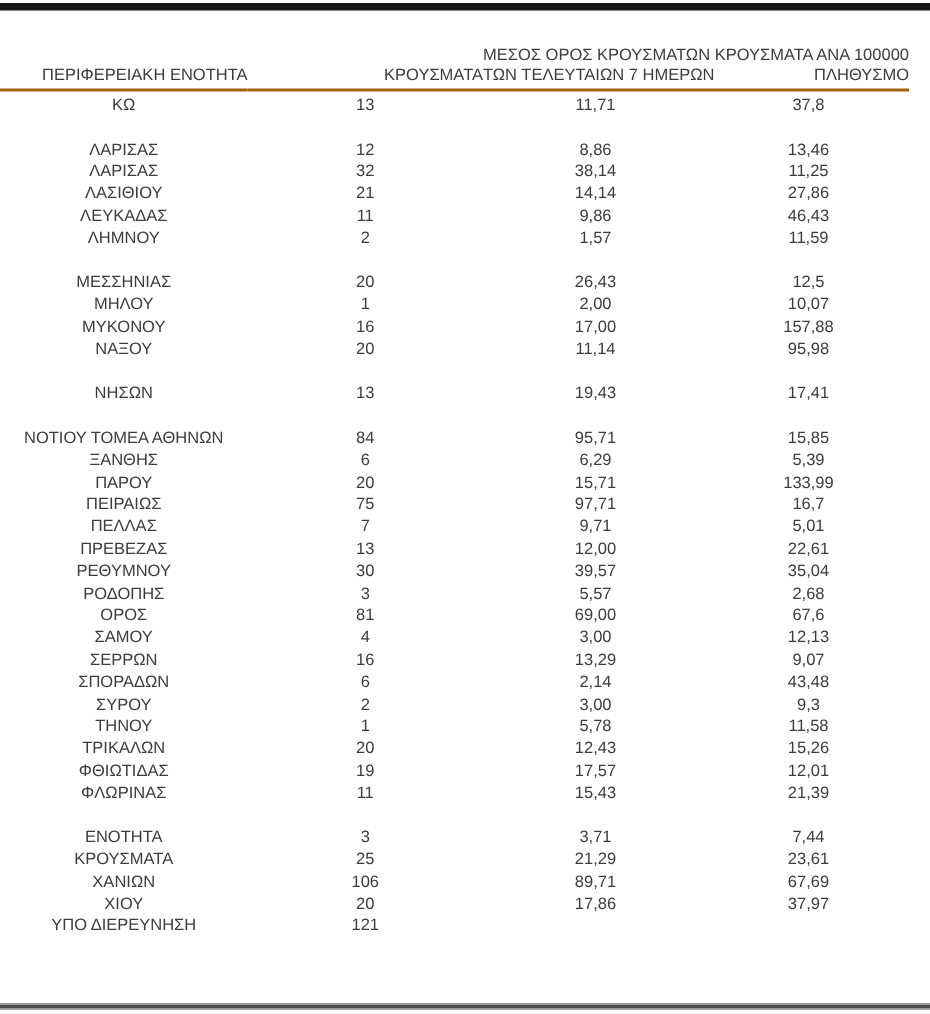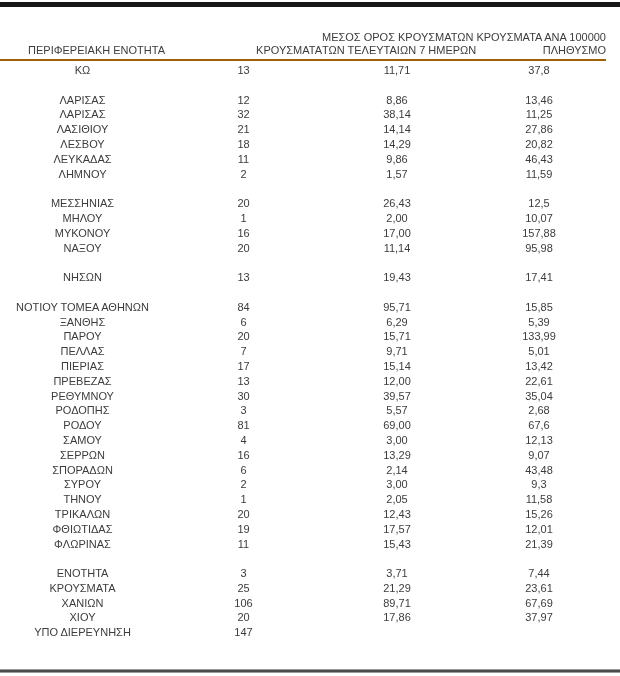--- a/index.html
+++ b/index.html
@@ -133,26 +133,20 @@
           <td>38,14</td>
           <td>11,25</td>
         </tr>
         <tr>
           <td>ΛΑΣΙΘΙΟΥ</td>
           <td>21</td>
           <td>14,14</td>
           <td>27,86</td>
         </tr>
         <tr>
-          <td>ΛΕΣΒΟΥ</td>
-          <td>18</td>
-          <td>14,29</td>
-          <td>20,82</td>
-        </tr>
-        <tr>
           <td>ΛΕΥΚΑΔΑΣ</td>
           <td>11</td>
           <td>9,86</td>
           <td>46,43</td>
         </tr>
         <tr>
           <td>ΛΗΜΝΟΥ</td>
           <td>2</td>
           <td>1,57</td>
           <td>11,59</td>
@@ -208,51 +202,51 @@
           <td>6,29</td>
           <td>5,39</td>
         </tr>
         <tr>
           <td>ΠΑΡΟΥ</td>
           <td>20</td>
           <td>15,71</td>
           <td>133,99</td>
         </tr>
         <tr>
+          <td>ΠΕΙΡΑΙΩΣ</td>
+          <td>75</td>
+          <td>97,71</td>
+          <td>16,7</td>
+        </tr>
+        <tr>
           <td>ΠΕΛΛΑΣ</td>
           <td>7</td>
           <td>9,71</td>
           <td>5,01</td>
         </tr>
         <tr>
-          <td>ΠΙΕΡΙΑΣ</td>
-          <td>17</td>
-          <td>15,14</td>
-          <td>13,42</td>
-        </tr>
-        <tr>
           <td>ΠΡΕΒΕΖΑΣ</td>
           <td>13</td>
           <td>12,00</td>
           <td>22,61</td>
         </tr>
         <tr>
           <td>ΡΕΘΥΜΝΟΥ</td>
           <td>30</td>
           <td>39,57</td>
           <td>35,04</td>
         </tr>
         <tr>
           <td>ΡΟΔΟΠΗΣ</td>
           <td>3</td>
           <td>5,57</td>
           <td>2,68</td>
         </tr>
         <tr>
-          <td>ΡΟΔΟΥ</td>
+          <td>ΟΡΟΣ</td>
           <td>81</td>
           <td>69,00</td>
           <td>67,6</td>
         </tr>
         <tr>
           <td>ΣΑΜΟΥ</td>
           <td>4</td>
           <td>3,00</td>
           <td>12,13</td>
         </tr>
@@ -270,21 +264,21 @@
         </tr>
         <tr>
           <td>ΣΥΡΟΥ</td>
           <td>2</td>
           <td>3,00</td>
           <td>9,3</td>
         </tr>
         <tr>
           <td>ΤΗΝΟΥ</td>
           <td>1</td>
-          <td>2,05</td>
+          <td>5,78</td>
           <td>11,58</td>
         </tr>
         <tr>
           <td>ΤΡΙΚΑΛΩΝ</td>
           <td>20</td>
           <td>12,43</td>
           <td>15,26</td>
         </tr>
         <tr>
           <td>ΦΘΙΩΤΙΔΑΣ</td>
@@ -320,21 +314,21 @@
           <td>67,69</td>
         </tr>
         <tr>
           <td>ΧΙΟΥ</td>
           <td>20</td>
           <td>17,86</td>
           <td>37,97</td>
         </tr>
         <tr>
           <td>ΥΠΟ ΔΙΕΡΕΥΝΗΣΗ</td>
-          <td>147</td>
+          <td>121</td>
           <td></td>
           <td></td>
         </tr>
       </tbody>
   </table>
 
   <div class="bottom-rule"></div>
 
 </div>
 

